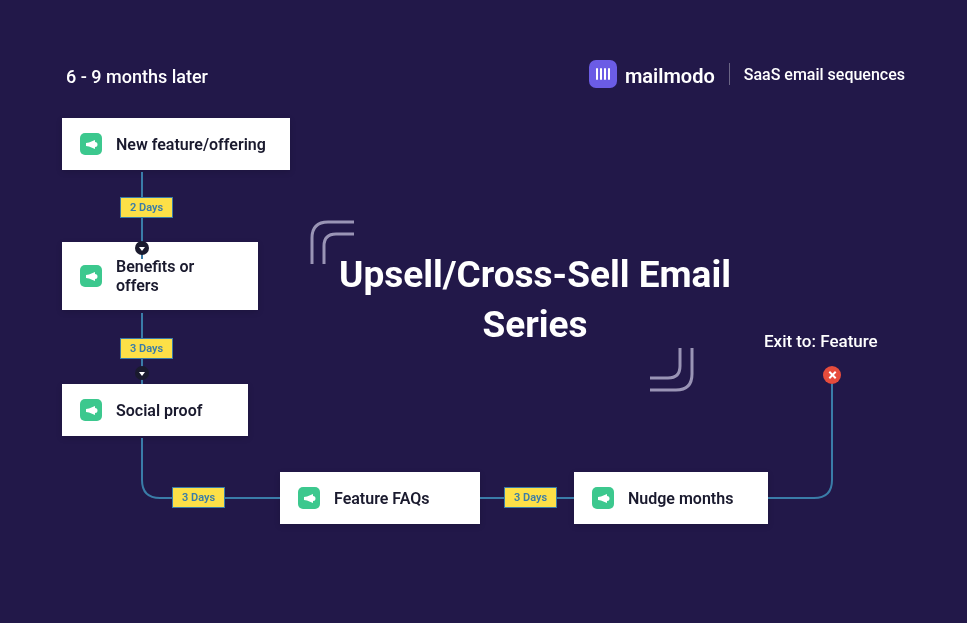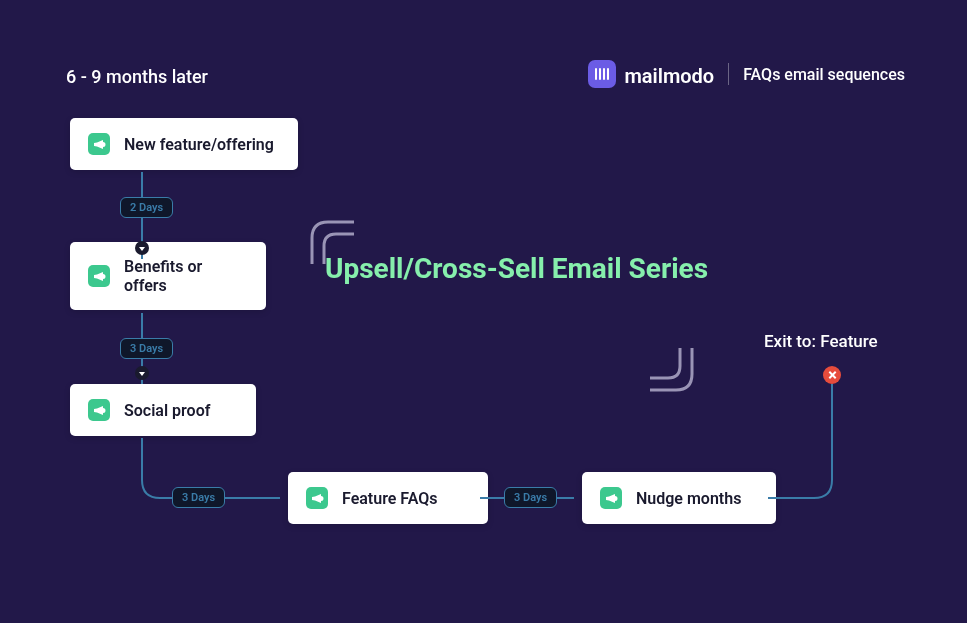--- a/index.html
+++ b/index.html
@@ -55,23 +55,23 @@
   }
   .brand-tagline {
     font-size: 16px;
     font-weight: 500;
   }
   .title {
     position: absolute;
     top: 250px;
     left: 325px;
     width: 420px;
-    text-align: left;
-    color: #86efac;
-    font-size: 28px;
+    text-align: center;
+    color: #ffffff;
+    font-size: 37px;
     font-weight: 700;
     line-height: 1.35;
   }
   .decoration-tl {
     position: absolute;
     top: 220px;
     left: 310px;
   }
   .decoration-br {
     position: absolute;
@@ -104,49 +104,48 @@
     position: absolute;
     width: 9px;
     height: 2px;
     background: #ffffff;
   }
   .exit-icon::before { transform: rotate(45deg); }
   .exit-icon::after { transform: rotate(-45deg); }
   .node {
     position: absolute;
     background: #ffffff;
-    border-radius: 5px;
+    border-radius: 0;
     display: flex;
     align-items: center;
     padding: 15px 18px;
     gap: 14px;
     box-shadow: 0 2px 6px rgba(0,0,0,0.15);
-    margin-left: 8px;
   }
   .node-icon {
     width: 22px;
     height: 22px;
     background: #3cc88e;
     border-radius: 5px;
     display: flex;
     align-items: center;
     justify-content: center;
     flex-shrink: 0;
   }
   .node-icon svg { width: 13px; height: 13px; }
   .node-label {
     font-size: 16px;
     font-weight: 600;
     color: #1a1a2e;
   }
   .delay-badge {
     position: absolute;
-    background: #0f172a;
+    background: #fde047;
     border: 1.5px solid #3a7ca8;
-    border-radius: 6px;
+    border-radius: 0;
     padding: 3px 9px;
     font-size: 11px;
     font-weight: 600;
     color: #3a7ca8;
     z-index: 3;
   }
   .arrow-down {
     position: absolute;
     width: 14px;
     height: 14px;
@@ -187,21 +186,21 @@
 <div class="brand">
   <div class="brand-logo-wrap">
     <div class="brand-logo">
       <svg viewBox="0 0 16 16">
           <path d="M2 3v10M6 3v10M10 3v10M14 3v10" stroke="#ffffff" stroke-width="2" stroke-linecap="round"></path>
         </svg>
     </div>
     <div class="brand-name">mailmodo</div>
   </div>
   <div class="brand-divider"></div>
-  <div class="brand-tagline">FAQs email sequences</div>
+  <div class="brand-tagline">SaaS email sequences</div>
 </div>
 
 <div class="title">Upsell/Cross-Sell Email Series</div>
 
 <svg class="decoration-tl" width="44" height="44" viewBox="0 0 44 44">
   <path d="M44 2 H18 Q2 2 2 18 V44" stroke="#9a94b5" stroke-width="3" fill="none" stroke-linecap="round"></path>
   <path d="M44 14 H26 Q14 14 14 26 V44" stroke="#9a94b5" stroke-width="3" fill="none" stroke-linecap="round"></path>
 </svg>
 <svg class="decoration-br" width="44" height="44" viewBox="0 0 44 44">
   <path d="M0 42 H26 Q42 42 42 26 V0" stroke="#9a94b5" stroke-width="3" fill="none" stroke-linecap="round"></path>

